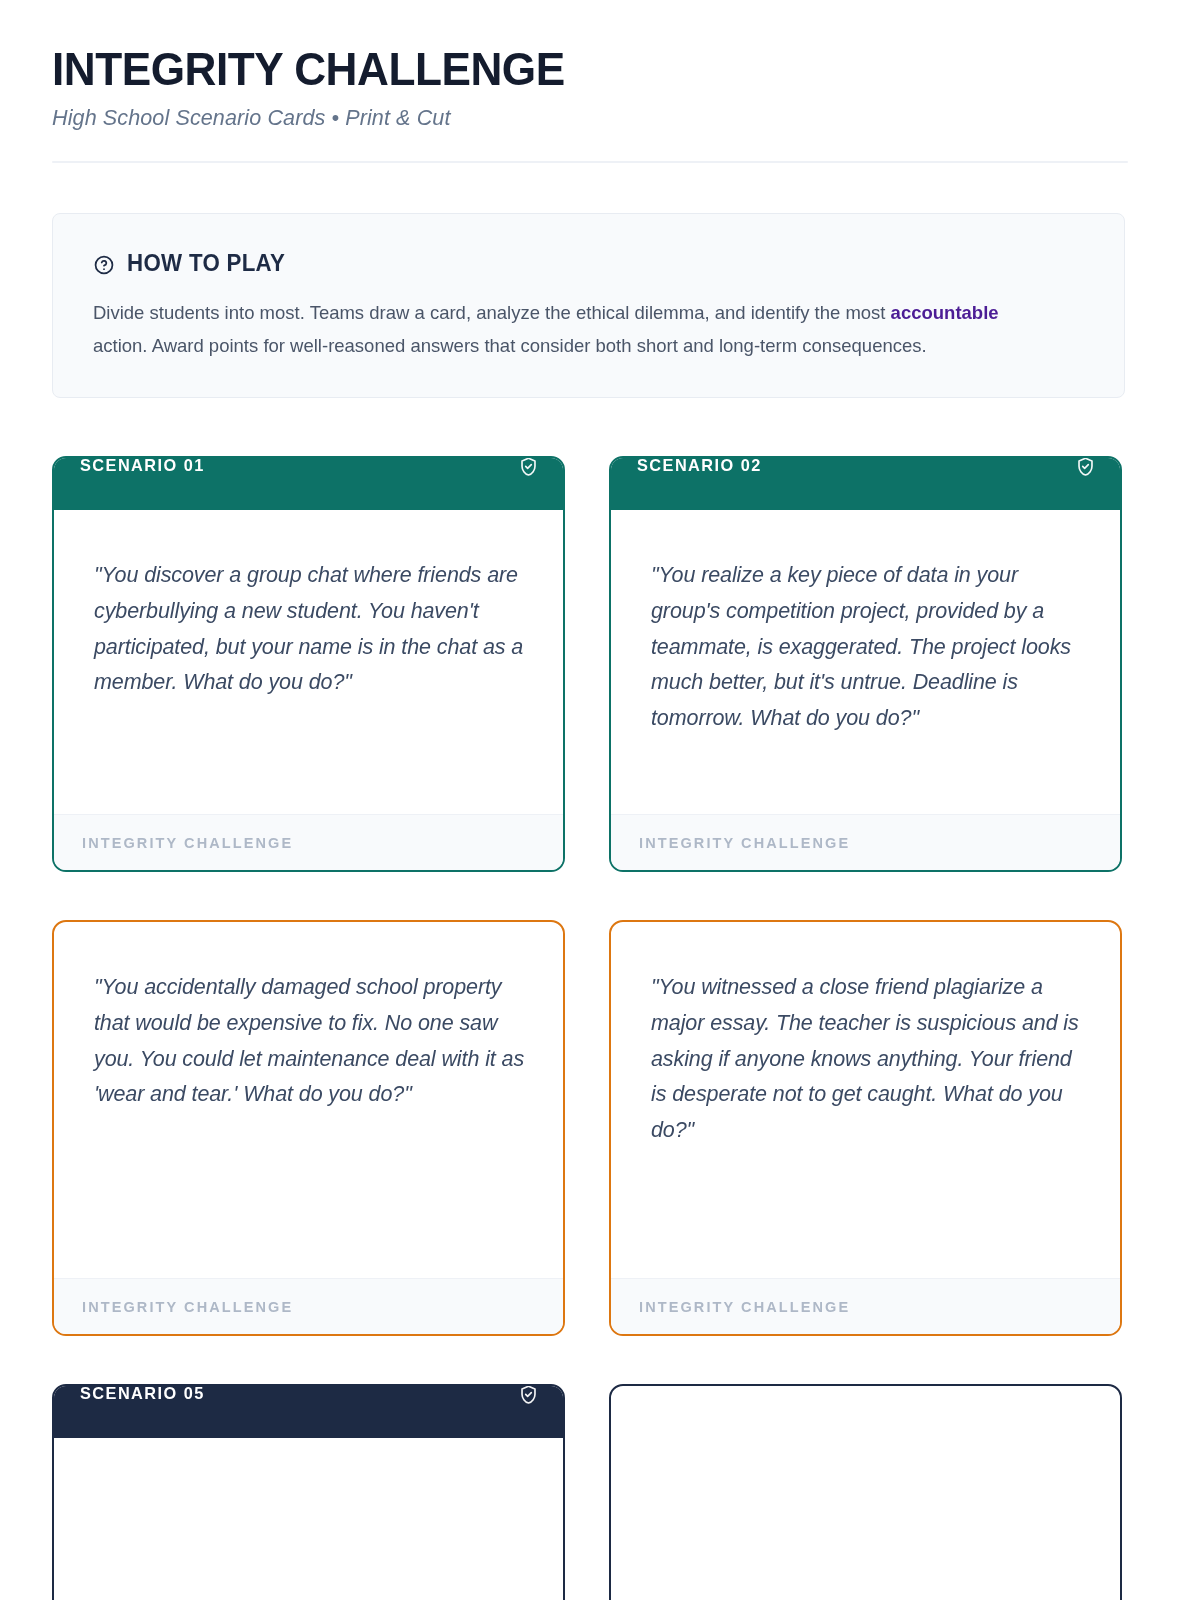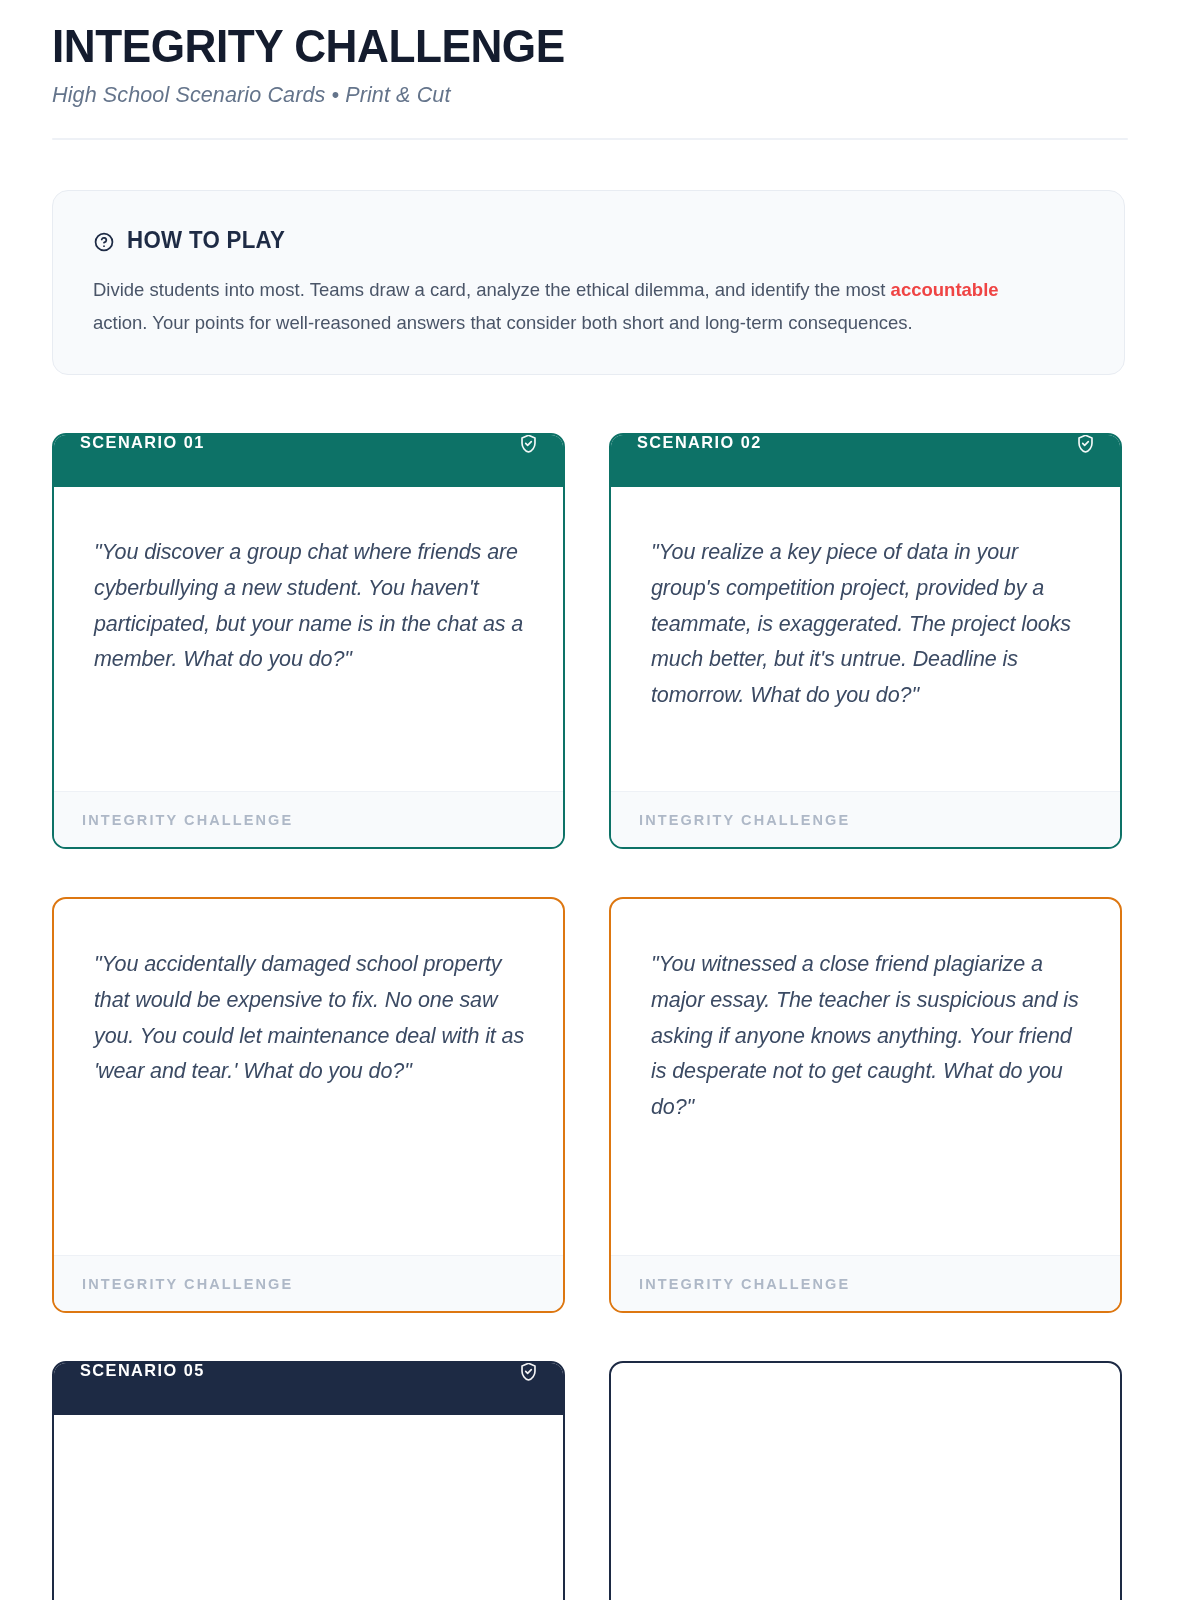--- a/index.html
+++ b/index.html
@@ -14,21 +14,21 @@
 
   body {
     font-family: "Liberation Sans", "DejaVu Sans", sans-serif;
     color: #1e293b;
     -webkit-font-smoothing: antialiased;
   }
 
   .page {
     width: 1200px;
     height: 1500px;
-    padding: 22px 52px 0 52px;
+    padding: 45px 52px 0 52px;
     position: relative;
   }
 
   
   .header { padding: 0 0 0 0; }
 
   .title {
     font-size: 46px;
     font-weight: 700;
     letter-spacing: -0.5px;
@@ -57,21 +57,21 @@
     width: 1076px;
     border-radius: 1px;
   }
 
   
   .howto {
     margin-top: 50px;
     width: 1073px;
     background: #f8fafc;
     border: 1px solid #e8ecf2;
-    border-radius: 16px;
+    border-radius: 8px;
     padding: 36px 40px 34px 40px;
   }
 
   .howto-head {
     display: flex;
     align-items: center;
     gap: 12px;
   }
 
   .howto-icon {
@@ -95,21 +95,21 @@
     transform-origin: left center;
   }
 
   .howto-body {
     margin-top: 20px;
     font-size: 18.5px;
     line-height: 1.78;
     color: #4a5568;
     max-width: 955px;
   }
-  .howto-body b { color: #ef4444; font-weight: 700; }
+  .howto-body b { color: #4c1d95; font-weight: 700; }
 
   
   .grid {
     margin-top: 58px;
     display: grid;
     grid-template-columns: 513px 513px;
     column-gap: 44px;
     row-gap: 48px;
   }
 
@@ -201,21 +201,21 @@
     <div class="howto-head">
       <span class="howto-icon">
         <svg viewBox="0 0 24 24" fill="none" stroke="currentColor" stroke-width="1.9" stroke-linecap="round" stroke-linejoin="round" aria-hidden="true">
           <circle cx="12" cy="12" r="9.2"></circle>
           <path d="M9.5 9.3a2.6 2.6 0 0 1 5.05.85c0 1.7-2.55 2.55-2.55 2.55"></path>
           <line x1="12" y1="16.6" x2="12.01" y2="16.6"></line>
         </svg>
       </span>
       <h2 class="howto-title">HOW TO PLAY</h2>
     </div>
-    <p class="howto-body"><span>Divide students into most. Teams draw a card, analyze the ethical dilemma, and identify the most </span><b>accountable</b><span> action. Your points for well-reasoned answers that consider both short and long-term consequences.</span></p>
+    <p class="howto-body"><span>Divide students into most. Teams draw a card, analyze the ethical dilemma, and identify the most </span><b>accountable</b><span> action. Award points for well-reasoned answers that consider both short and long-term consequences.</span></p>
   </section>
 
   <div class="grid" id="grid">
   <article class="card" style="--accent: #0d7267;">
     <div class="card-header">
       <span class="card-label">SCENARIO 01</span>
       <span class="shield-icon">
         <svg viewBox="0 0 24 24" fill="none" stroke="currentColor" stroke-width="1.9" stroke-linecap="round" stroke-linejoin="round" aria-hidden="true">
           <path d="M12 2.6 4.6 5.6v6c0 4.6 3.1 8.9 7.4 10.1 4.3-1.2 7.4-5.5 7.4-10.1v-6L12 2.6Z"></path>
           <path d="M8.8 11.9l2.2 2.2 4.2-4.3"></path>

